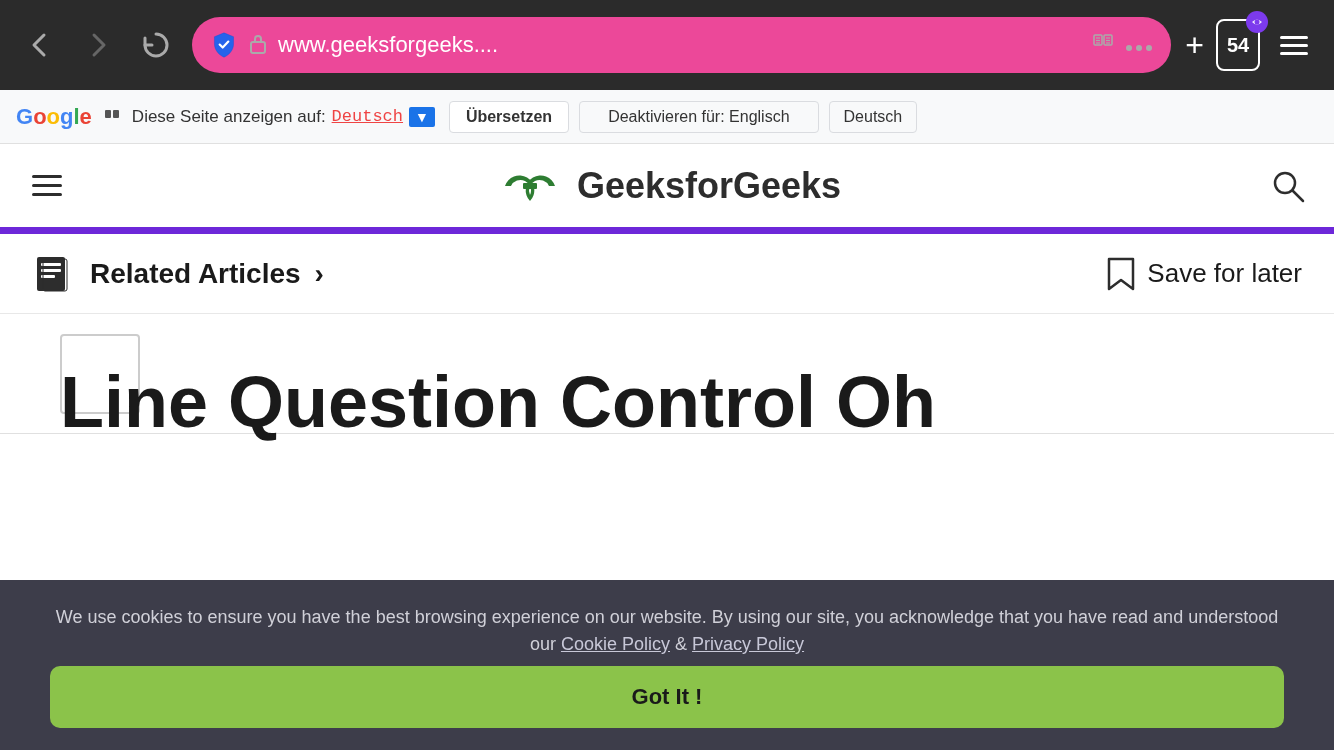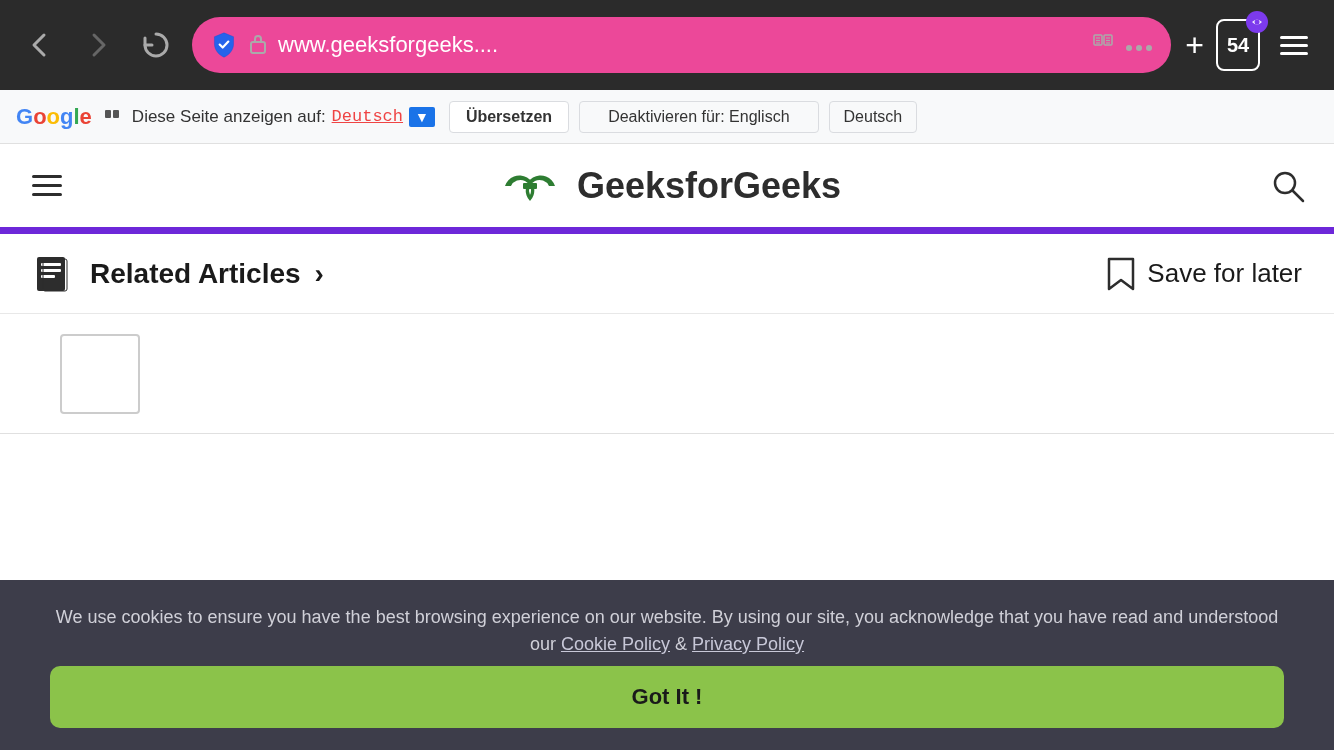--- a/index.html
+++ b/index.html
@@ -495,20 +495,23 @@
       <svg width="32" height="36" viewBox="0 0 32 36" fill="none">
         <path d="M4 3 L28 3 L28 33 L16 24 L4 33 Z" stroke="#2d2d2d" stroke-width="2.5" fill="none" stroke-linejoin="round"></path>
       </svg>
     </div>
     <span class="save-label">Save for later</span>
   </div>
 </div>
 
 <div class="content-area">
   <div class="content-box"></div>
+  <div style="position:absolute; bottom: -10px; left: 60px; right: 20px;">
+    <span class="content-title-partial">Line Question Control Oh</span>
+  </div>
 </div>
 
 <div class="cookie-banner">
   <p class="cookie-text">
     <span>We use cookies to ensure you have the best browsing experience on our website. By using our site, you acknowledge that you have read and understood our</span>
     <a href="#">Cookie Policy</a>
     <span> &amp; </span>
     <a href="#">Privacy Policy</a>
   </p>
   <button class="got-it-btn">Got It !</button>

